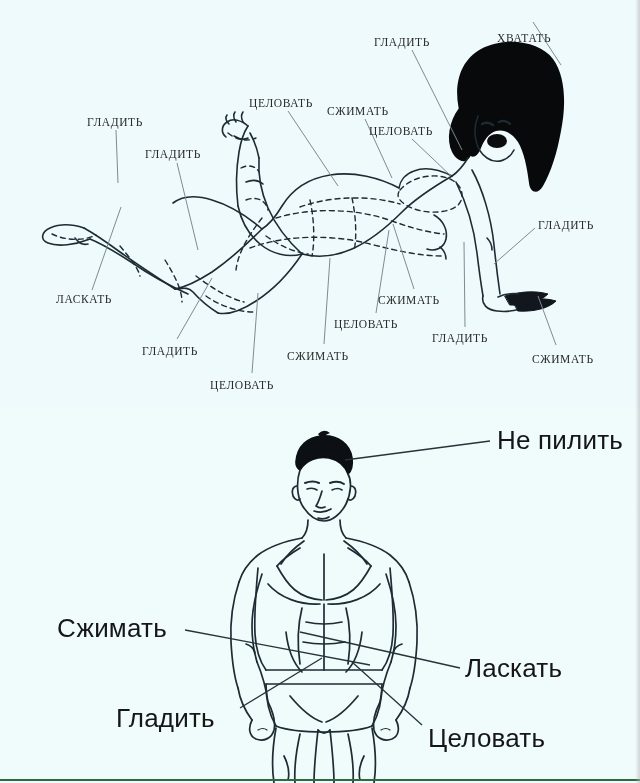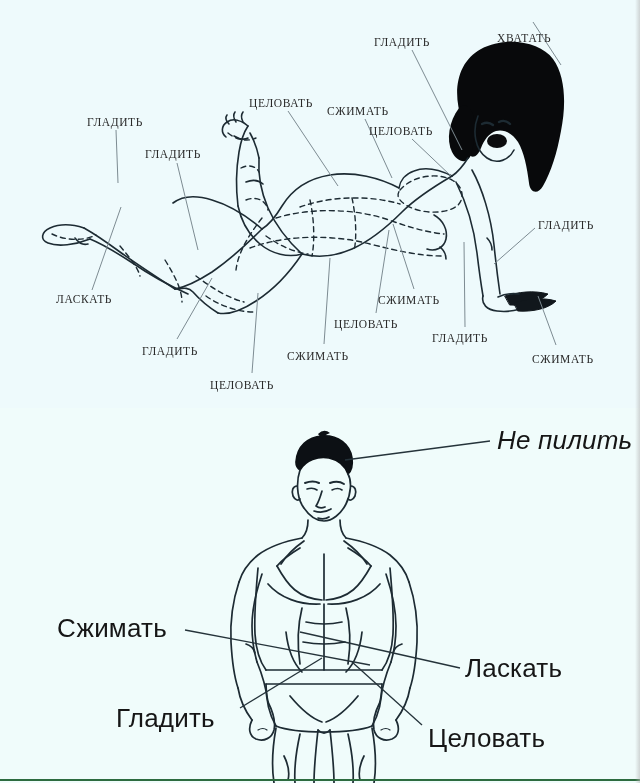--- a/index.html
+++ b/index.html
@@ -289,21 +289,21 @@
       <g stroke="#25333a" stroke-width="1.3" fill="none">
         <line x1="490" y1="33" x2="345" y2="52"></line>
         <line x1="185" y1="222" x2="370" y2="257"></line>
         <line x1="460" y1="260" x2="300" y2="224"></line>
         <line x1="240" y1="300" x2="322" y2="250"></line>
         <line x1="422" y1="317" x2="352" y2="254"></line>
       </g>
     </svg>
 
     <div id="bottom-labels">
-        <div class="lbl lbl-bottom" style="left: 497px; top: 17px; font-style: italic;">Не пилить</div>
+        <div class="lbl lbl-bottom" style="left: 497px; top: 17px;">Не пилить</div>
         <div class="lbl lbl-bottom" style="left: 57px; top: 205px;">Сжимать</div>
         <div class="lbl lbl-bottom" style="left: 465px; top: 245px;">Ласкать</div>
         <div class="lbl lbl-bottom" style="left: 116px; top: 295px;">Гладить</div>
         <div class="lbl lbl-bottom" style="left: 428px; top: 315px;">Целовать</div>
       </div>
   </div>
 
   <div id="panel-bottom-rule"></div>
   <div id="right-edge"></div>
 </div>

